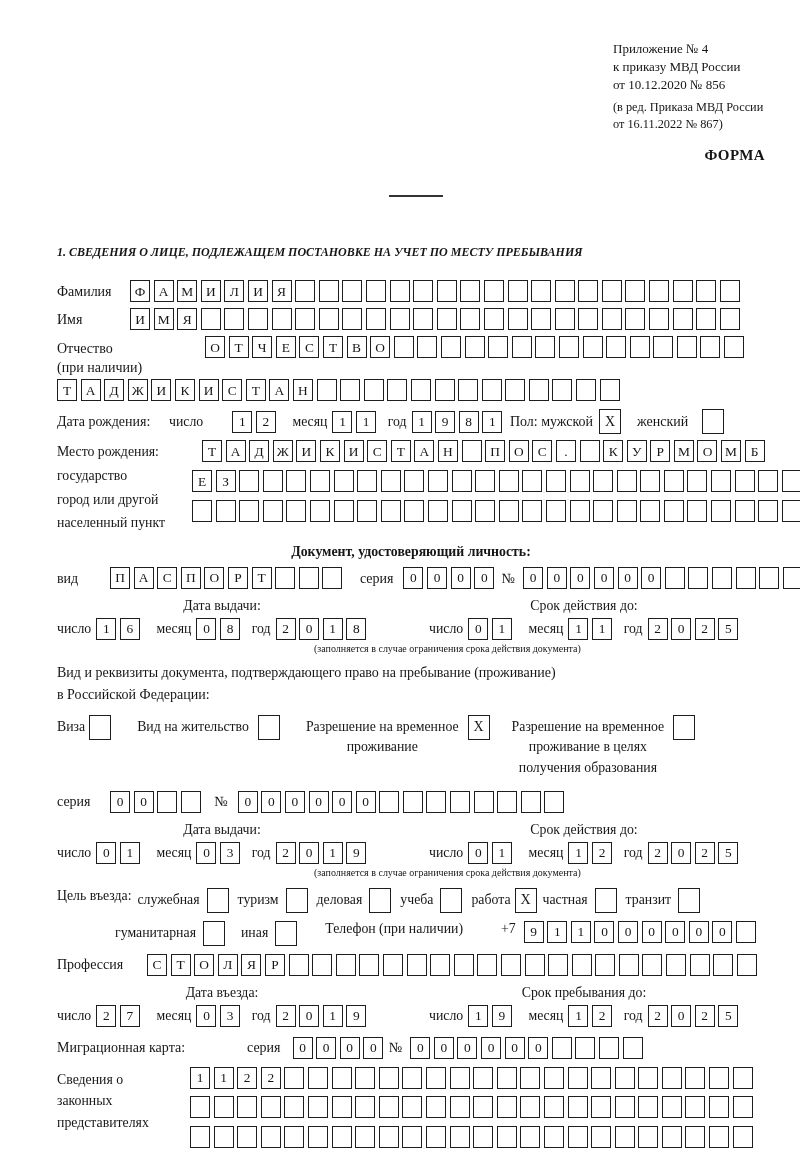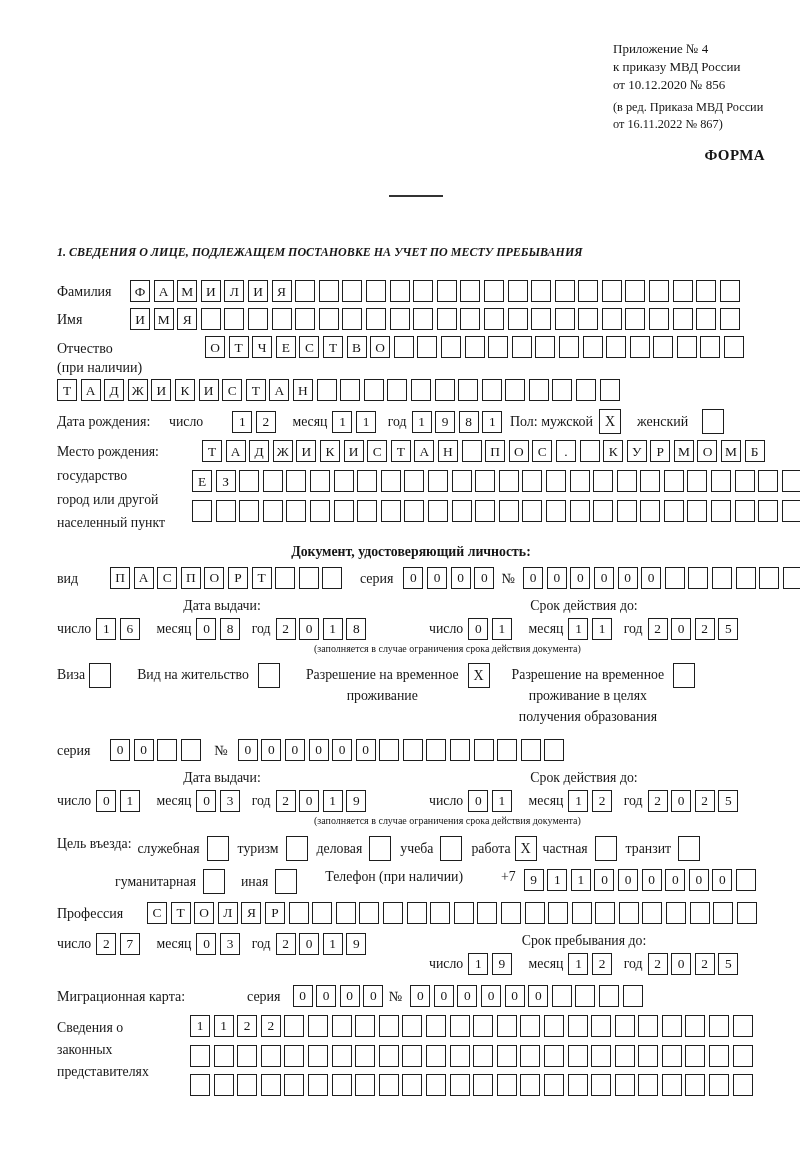--- a/index.html
+++ b/index.html
@@ -426,20 +426,24 @@
             <span class="cell">2</span>
             <span class="cell">0</span>
             <span class="cell">2</span>
             <span class="cell">5</span>
           </span>
       </span>
     </div>
   </div>
   <div class="vnote">(заполняется в случае ограничения срока действия документа)</div>
 
+  <div class="intro">
+    <div>Вид и реквизиты документа, подтверждающего право на пребывание (проживание)</div>
+    <div>в Российской Федерации:</div>
+  </div>
 
   <div class="permitrow">
     <div class="popt">
       <span class="poptl">
           <span>Виза</span>
         </span>
       <span class="cell cb" style="margin-left:4px"></span>
     </div>
     <div class="popt" style="margin-left:26px">
       <span class="poptl">
@@ -623,20 +627,21 @@
         <span class="cell"></span>
         <span class="cell"></span>
         <span class="cell"></span>
         <span class="cell"></span>
         <span class="cell"></span>
       </span>
   </div>
 
   <div class="dcols">
     <div class="c1">
+      <div class="dtitle">Дата въезда:</div>
       <span class="dg">
         <span class="w">число</span>
         <span class="cells">
             <span class="cell">2</span>
             <span class="cell">7</span>
           </span>
         <span class="w">месяц</span>
         <span class="cells">
             <span class="cell">0</span>
             <span class="cell">3</span>

